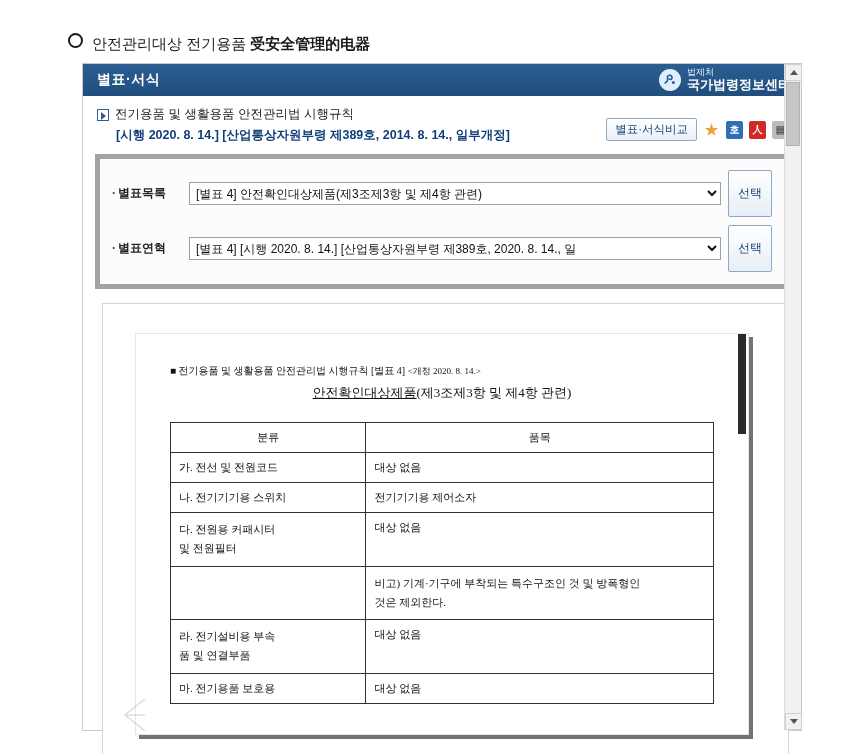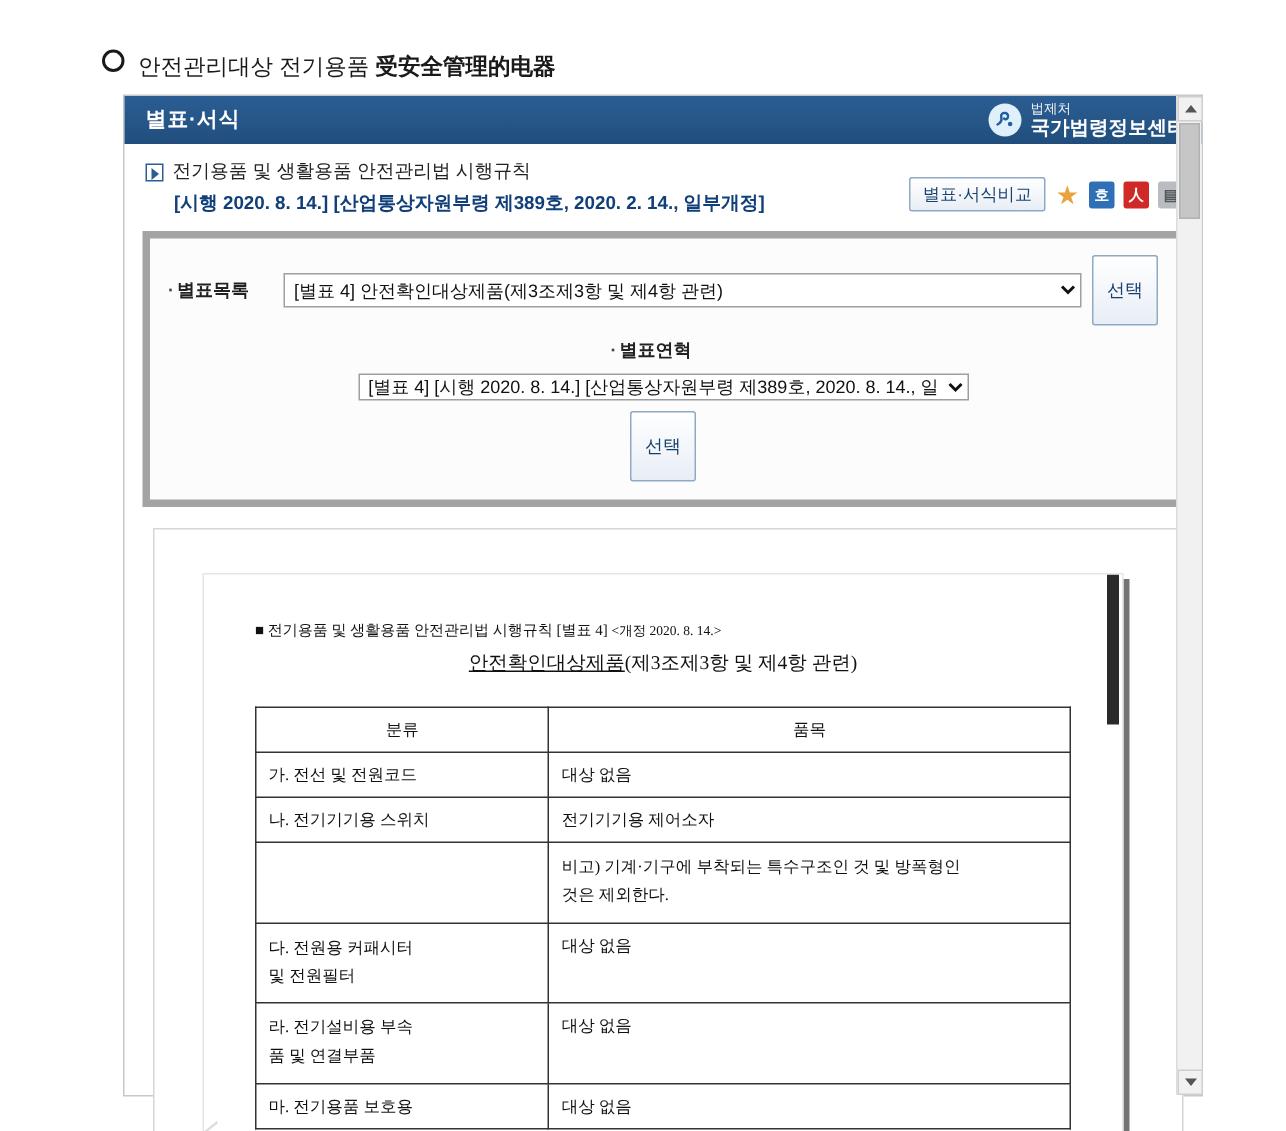--- a/index.html
+++ b/index.html
@@ -162,21 +162,21 @@
     border: 5px solid #a3a3a3;
     background: #fcfcfc;
     padding: 11px 12px 12px 12px;
   }
   .select-row {
     display: flex;
     align-items: center;
     gap: 7px;
     margin-bottom: 8px;
   }
-  .select-row:last-child { margin-bottom: 0; flex-direction: column; }
+  .select-row:last-child { margin-bottom: 0; }
   .select-label {
     font-size: 12px;
     color: #222;
     font-weight: bold;
     width: 70px;
     flex: none;
     white-space: nowrap;
   }
   .select-label .dot { color:#444; margin-right:2px; }
   .sel {
@@ -341,21 +341,21 @@
           <span class="brand-main">국가법령정보센터</span>
         </span>
       </span>
     </div>
 
     <div class="law-header">
       <div class="line1">
         <span class="tri-icon"></span>
         <span>전기용품 및 생활용품 안전관리법 시행규칙</span>
       </div>
-      <div class="line2">[시행 2020. 8. 14.] [산업통상자원부령 제389호, 2020. 2. 14., 일부개정]</div>
+      <div class="line2">[시행 2020. 8. 14.] [산업통상자원부령 제389호, 2014. 8. 14., 일부개정]</div>
 
       <div class="header-tools">
         <button class="btn-compare">별표·서식비교</button>
         <span class="tool-ico ico-star">★</span>
         <span class="tool-ico ico-hwp">호</span>
         <span class="tool-ico ico-pdf">人</span>
         <span class="tool-ico ico-print">▤</span>
       </div>
     </div>
 
@@ -408,28 +408,28 @@
             </tr>
             <tr>
               <td class="col-a">가. 전선 및 전원코드</td>
               <td>대상 없음</td>
             </tr>
             <tr>
               <td class="col-a">나. 전기기기용 스위치</td>
               <td>전기기기용 제어소자</td>
             </tr>
             <tr>
+              <td class="col-a cell-2line" style="white-space:pre-line">다. 전원용 커패시터
+및 전원필터</td>
+              <td>대상 없음</td>
+            </tr>
+            <tr>
               <td class="col-a"></td>
               <td class="cell-2line" style="white-space:pre-line">비고) 기계·기구에 부착되는 특수구조인 것 및 방폭형인
 것은 제외한다.</td>
-            </tr>
-            <tr>
-              <td class="col-a cell-2line" style="white-space:pre-line">다. 전원용 커패시터
-및 전원필터</td>
-              <td>대상 없음</td>
             </tr>
             <tr>
               <td class="col-a cell-2line" style="white-space:pre-line">라. 전기설비용 부속
 품 및 연결부품</td>
               <td>대상 없음</td>
             </tr>
             <tr>
               <td class="col-a">마. 전기용품 보호용</td>
               <td>대상 없음</td>
             </tr>

